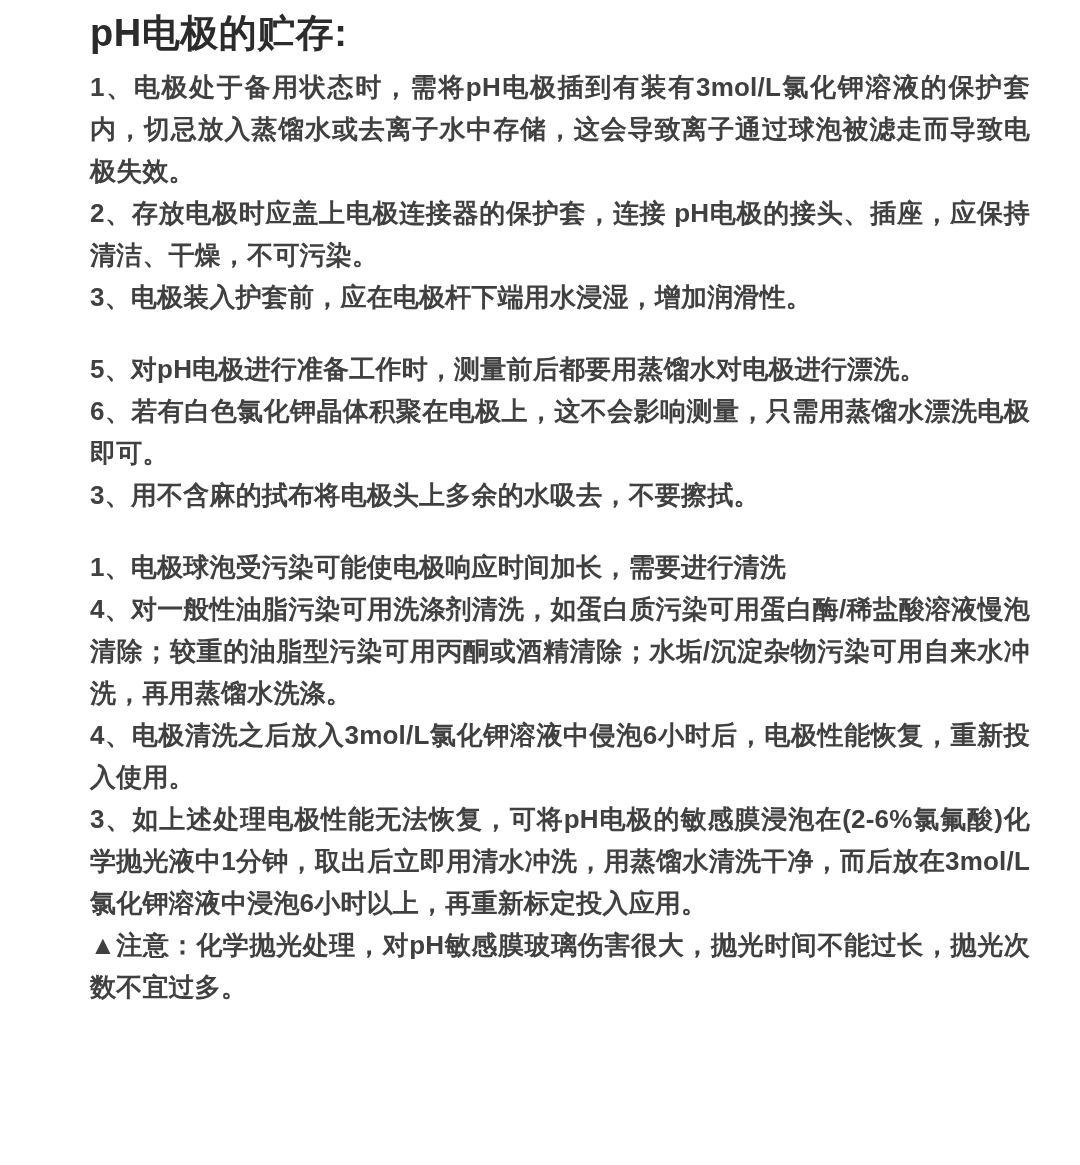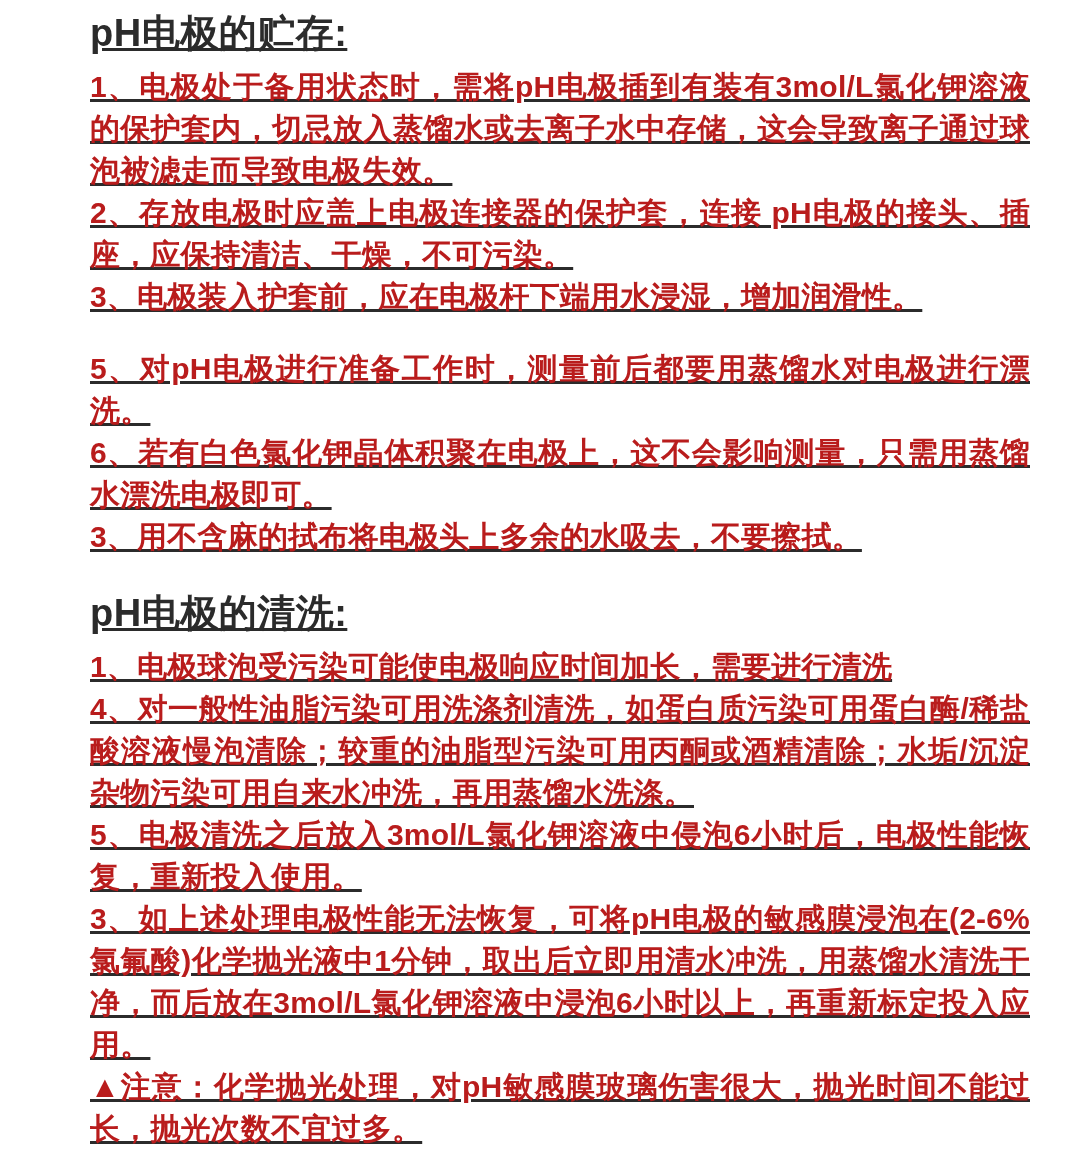--- a/index.html
+++ b/index.html
@@ -12,45 +12,44 @@
     height: 1165px;
     overflow: hidden;
     font-family: "Liberation Sans", "DejaVu Sans", sans-serif;
     color: #2b2b2b;
   }
   .doc {
     box-sizing: border-box;
     width: 1080px;
     height: 999px;
     padding: 8px 45px 0 90px;
-    text-decoration: underline;
   }
   .section {
     margin: 0 0 30px 0;
   }
   .section:last-child {
     margin-bottom: 0;
   }
   .section-title {
     font-size: 38px;
     line-height: 50px;
     font-weight: 700;
     margin: 0 0 8px 0;
     color: #2b2b2b;
     letter-spacing: 0.5px;
   }
   .section-body {
     width: 940px;
   }
   .para {
-    font-size: 30px;
+    font-size: 26px;
     line-height: 42px;
     font-weight: 600;
     margin: 0;
-    color: #b91c1c;
+    color: #404040;
     letter-spacing: 0.2px;
     text-align: justify;
     text-justify: inter-ideograph;
   }
 </style>
 </head>
 <body>
 
 <div class="doc">
 
@@ -65,24 +64,23 @@
 
   <div class="section">
     <div class="section-body">
       <p class="para">5、对pH电极进行准备工作时，测量前后都要用蒸馏水对电极进行漂洗。</p>
       <p class="para">6、若有白色氯化钾晶体积聚在电极上，这不会影响测量，只需用蒸馏水漂洗电极即可。</p>
       <p class="para">3、用不含麻的拭布将电极头上多余的水吸去，不要擦拭。</p>
     </div>
   </div>
 
   <div class="section">
-    <h2 class="section-title">pH电极的清洗:</h2>
     <div class="section-body">
       <p class="para">1、电极球泡受污染可能使电极响应时间加长，需要进行清洗</p>
       <p class="para">4、对一般性油脂污染可用洗涤剂清洗，如蛋白质污染可用蛋白酶/稀盐酸溶液慢泡清除；较重的油脂型污染可用丙酮或酒精清除；水垢/沉淀杂物污染可用自来水冲洗，再用蒸馏水洗涤。</p>
-      <p class="para">5、电极清洗之后放入3mol/L氯化钾溶液中侵泡6小时后，电极性能恢复，重新投入使用。</p>
+      <p class="para">4、电极清洗之后放入3mol/L氯化钾溶液中侵泡6小时后，电极性能恢复，重新投入使用。</p>
       <p class="para">3、如上述处理电极性能无法恢复，可将pH电极的敏感膜浸泡在(2-6%氯氟酸)化学抛光液中1分钟，取出后立即用清水冲洗，用蒸馏水清洗干净，而后放在3mol/L氯化钾溶液中浸泡6小时以上，再重新标定投入应用。</p>
       <p class="para">▲注意：化学抛光处理，对pH敏感膜玻璃伤害很大，抛光时间不能过长，抛光次数不宜过多。</p>
 
     </div>
   </div>
 
 </div>
 
 </body></html>

